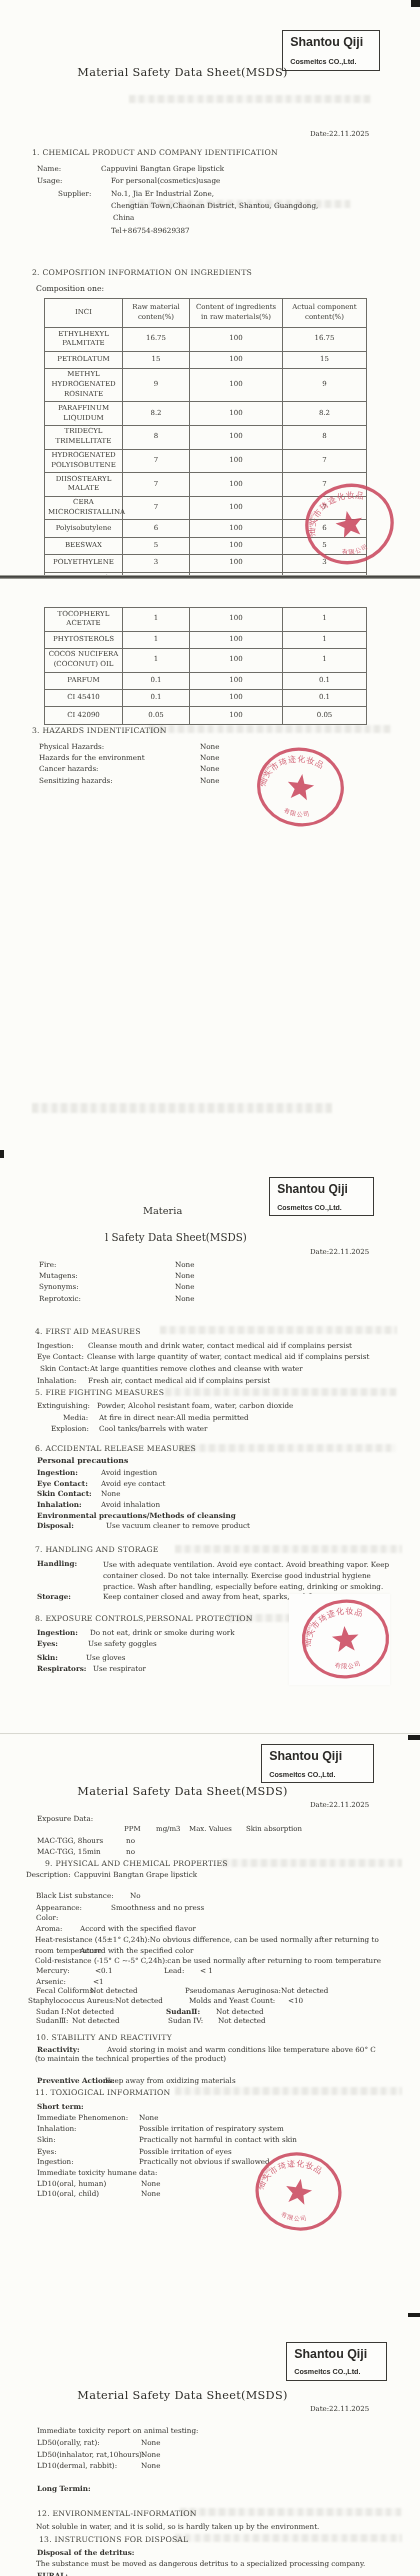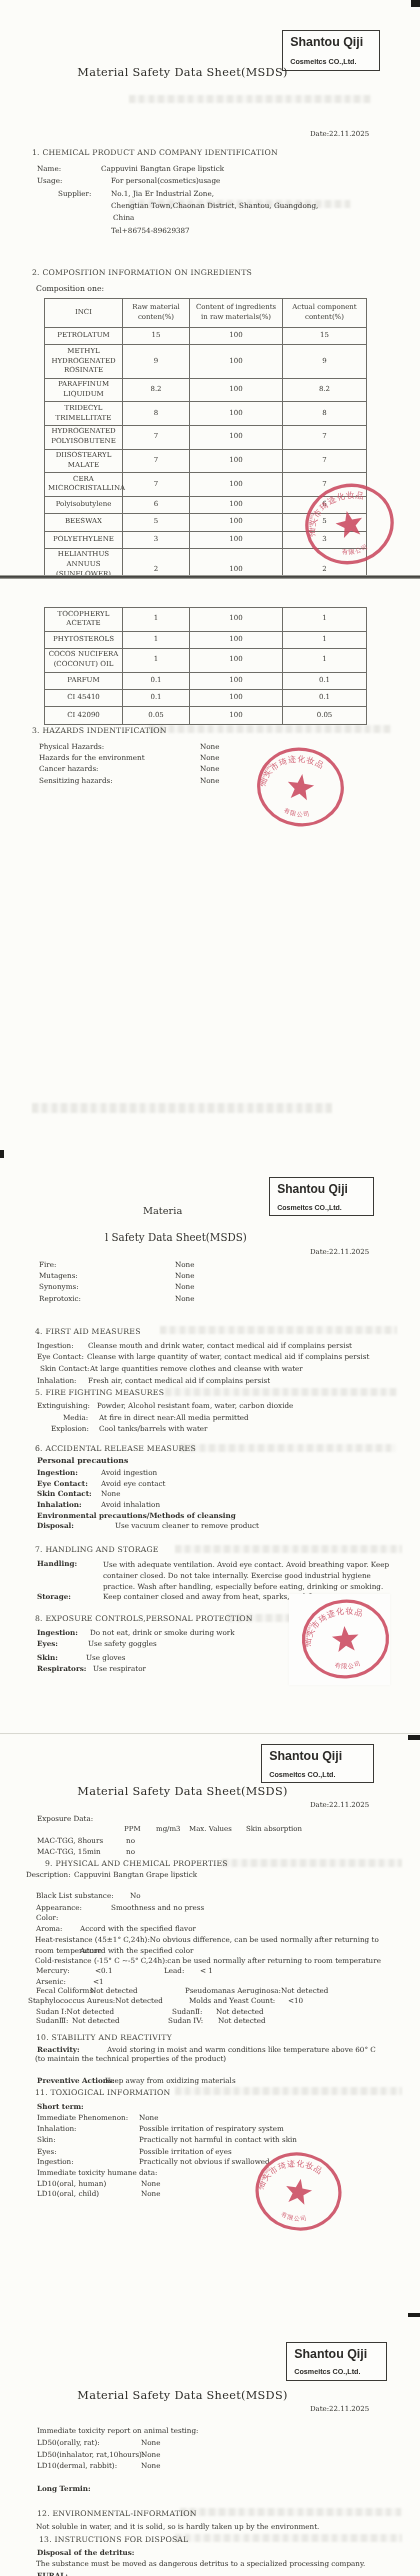--- a/index.html
+++ b/index.html
@@ -91,20 +91,26 @@
       <thead>
         <tr>
           <th>INCI</th>
           <th>Raw material conten(%)</th>
           <th>Content of ingredients in raw materials(%)</th>
           <th>Actual component content(%)</th>
         </tr>
       </thead>
       <tbody>
           <tr>
+            <td>ETHYLHEXYL PALMITATE</td>
+            <td>16.75</td>
+            <td>100</td>
+            <td>16.75</td>
+          </tr>
+          <tr>
             <td>PETROLATUM</td>
             <td>15</td>
             <td>100</td>
             <td>15</td>
           </tr>
           <tr>
             <td>METHYL HYDROGENATED ROSINATE</td>
             <td>9</td>
             <td>100</td>
             <td>9</td>
@@ -288,21 +294,21 @@
     <span class="t b" style="left:37px;top:318px;">Ingestion:</span>
     <span class="t" style="left:101px;top:318px;">Avoid ingestion</span>
     <span class="t b" style="left:37px;top:329px;">Eye Contact:</span>
     <span class="t" style="left:101px;top:329px;">Avoid eye contact</span>
     <span class="t b" style="left:37px;top:339px;">Skin Contact:</span>
     <span class="t" style="left:101px;top:339px;">None</span>
     <span class="t b" style="left:37px;top:350px;">Inhalation:</span>
     <span class="t" style="left:101px;top:350px;">Avoid inhalation</span>
     <span class="t b" style="left:37px;top:361px;">Environmental precautions/Methods of cleansing</span>
     <span class="t b" style="left:37px;top:371px;">Disposal:</span>
-    <span class="t" style="left:115px;top:371px;">Use vacuum cleaner to remove product</span>
+    <span class="t" style="left:106px;top:371px;">Use vacuum cleaner to remove product</span>
 
     <div class="ghost" style="left:175px;top:395px;width:227px;"></div>
     <span class="t head" style="left:35px;top:395px;">7. HANDLING AND STORAGE</span>
     <span class="t b" style="left:37px;top:409px;">Handling:</span>
     <div class="wrap" style="left:103px;top:409px;width:292px;line-height:1.55;">Use with adequate ventilation. Avoid eye contact. Avoid breathing vapor. Keep container closed. Do not take internally. Exercise good industrial hygiene practice. Wash after handling, especially before eating, drinking or smoking.</div>
     <span class="t b" style="left:37px;top:442px;">Storage:</span>
     <span class="t" style="left:103px;top:442px;">Keep container closed and away from heat, sparks, and flame.</span>
 
     <div class="ghost" style="left:227px;top:464px;width:124px;"></div>
     <span class="t head" style="left:35px;top:464px;">8. EXPOSURE CONTROLS,PERSONAL PROTECTION</span>
@@ -363,21 +369,21 @@
     <span class="t" style="left:200px;top:231px;">&lt; 1</span>
     <span class="t" style="left:36px;top:242px;">Arsenic:</span>
     <span class="t" style="left:93px;top:242px;">&lt;1</span>
     <span class="t" style="left:36px;top:251px;">Fecal Coliforms:</span>
     <span class="t" style="left:90px;top:251px;">Not detected</span>
     <span class="t" style="left:185px;top:251px;">Pseudomanas Aeruginosa:Not detected</span>
     <span class="t" style="left:28px;top:261px;">Staphylococcus Aureus:Not detected</span>
     <span class="t" style="left:189px;top:261px;">Molds and Yeast Count:</span>
     <span class="t" style="left:288px;top:261px;">&lt;10</span>
     <span class="t" style="left:36px;top:272px;">Sudan I:Not detected</span>
-    <span class="t" style="left:172px;top:272px;">SudanⅡ:</span>
+    <span class="t" style="left:166px;top:272px;font-weight:bold;">SudanⅡ:</span>
     <span class="t" style="left:216px;top:272px;">Not detected</span>
     <span class="t" style="left:36px;top:281px;">SudanⅢ:</span>
     <span class="t" style="left:72px;top:281px;">Not detected</span>
     <span class="t" style="left:168px;top:281px;">Sudan IV:</span>
     <span class="t" style="left:218px;top:281px;">Not detected</span>
 
     <span class="t head" style="left:36px;top:298px;">10. STABILITY AND REACTIVITY</span>
     <span class="t b" style="left:37px;top:310px;">Reactivity:</span>
     <span class="t" style="left:107px;top:310px;">Avoid storing in moist and warm conditions like temperature above 60° C</span>
     <span class="t" style="left:35px;top:319px;">(to maintain the technical properties of the product)</span>

